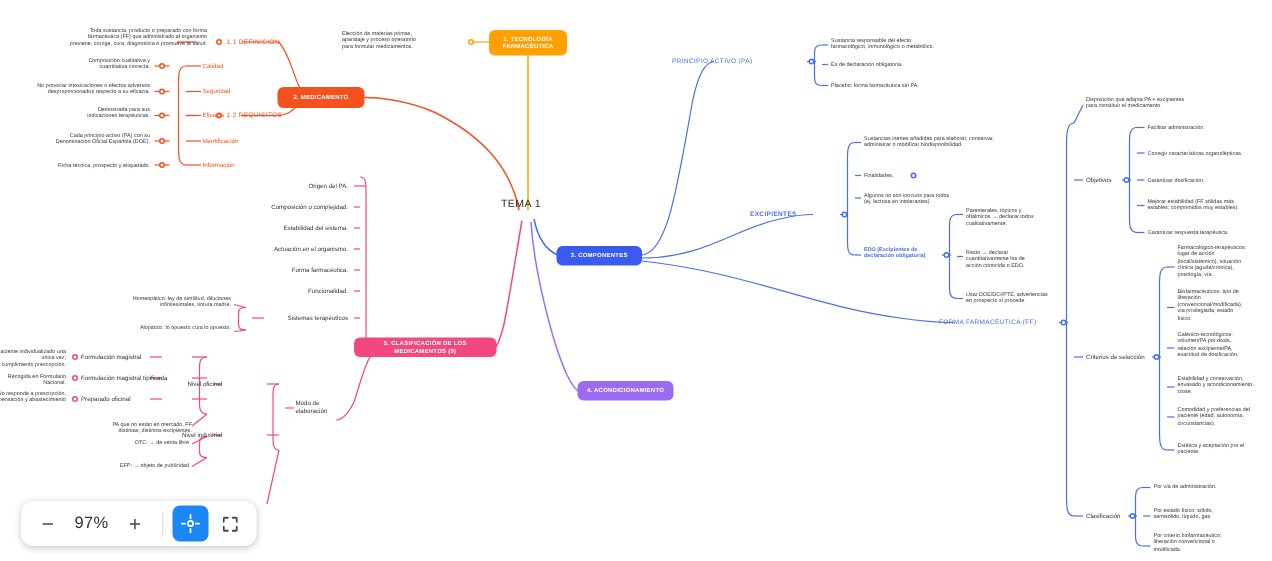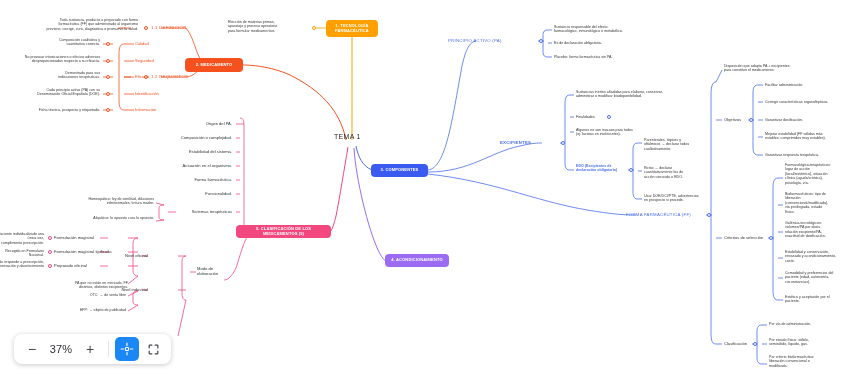--- a/index.html
+++ b/index.html
@@ -380,21 +380,21 @@
   <div class="node leaf r c-dark" style="left:56px;top:308px;width:70px;">EFP: → objeto de publicidad</div>
 
   <div class="node mid l c-dark" style="left:148px;top:333px;width:88px;"></div>
   <div class="dot pink" style="left:111px;top:334px;"></div>
   <div class="node leaf r c-dark" style="left:36px;top:330px;width:64px;"></div>
 
 </div>
 
 <div id="toolbar">
   <button class="tb-btn">−</button>
-  <div id="zoom-level">37%</div>
+  <div id="zoom-level">97%</div>
   <button class="tb-btn">+</button>
   <div class="tb-sep"></div>
   <button class="tb-btn active" title="recenter">
     <svg width="14" height="14" viewBox="0 0 24 24" fill="none" stroke="currentColor" stroke-width="2" stroke-linecap="round">
       <circle cx="12" cy="12" r="3"></circle>
       <path d="M12 2v4M12 18v4M2 12h4M18 12h4"></path>
     </svg>
   </button>
   <button class="tb-btn" title="fullscreen">
     <svg width="13" height="13" viewBox="0 0 24 24" fill="none" stroke="currentColor" stroke-width="2.2" stroke-linecap="round">

